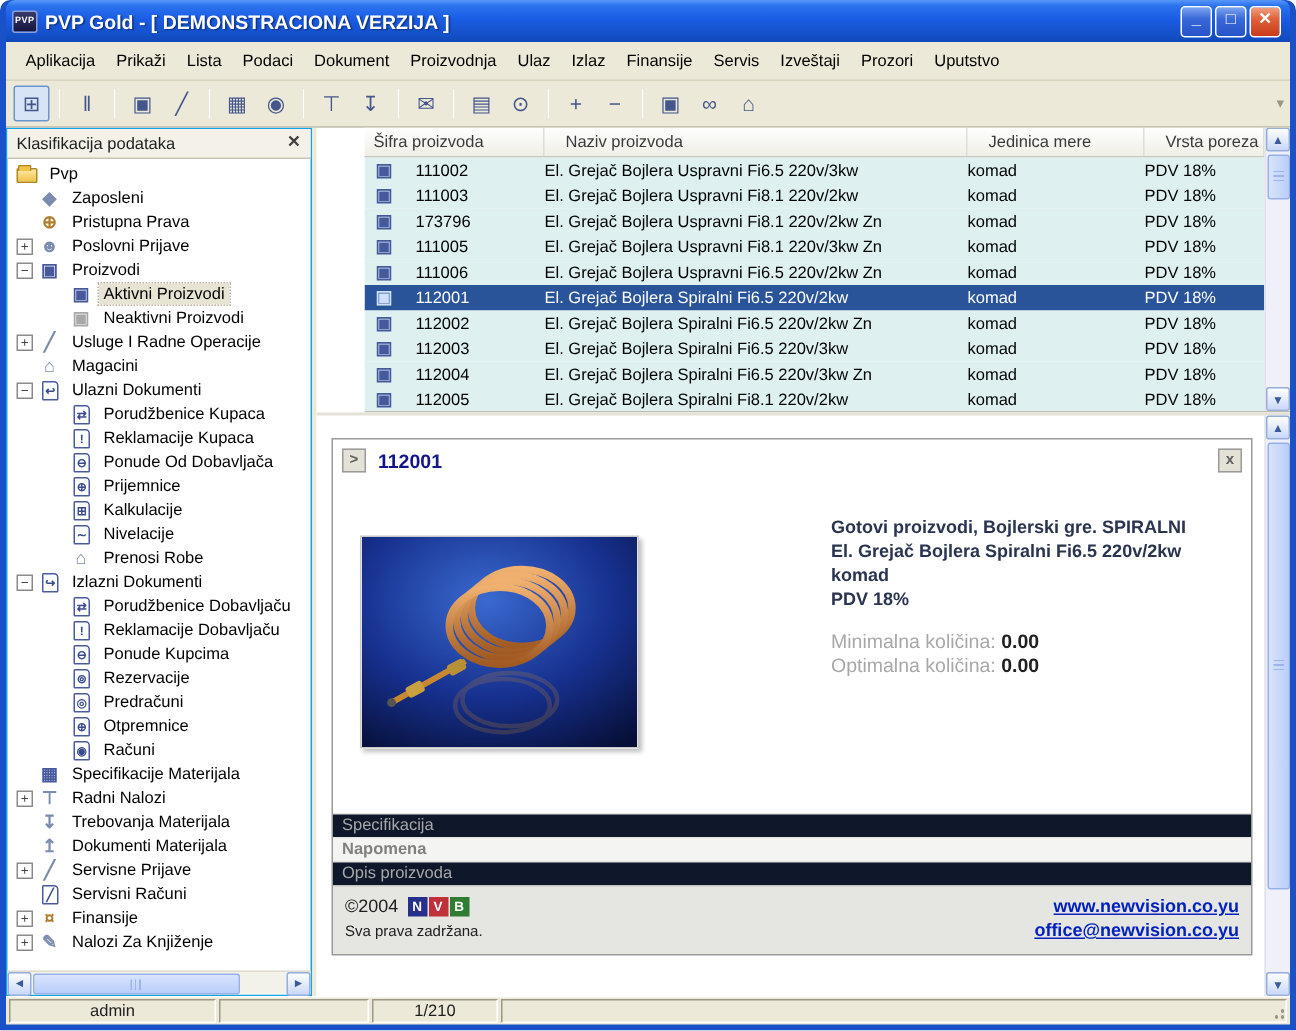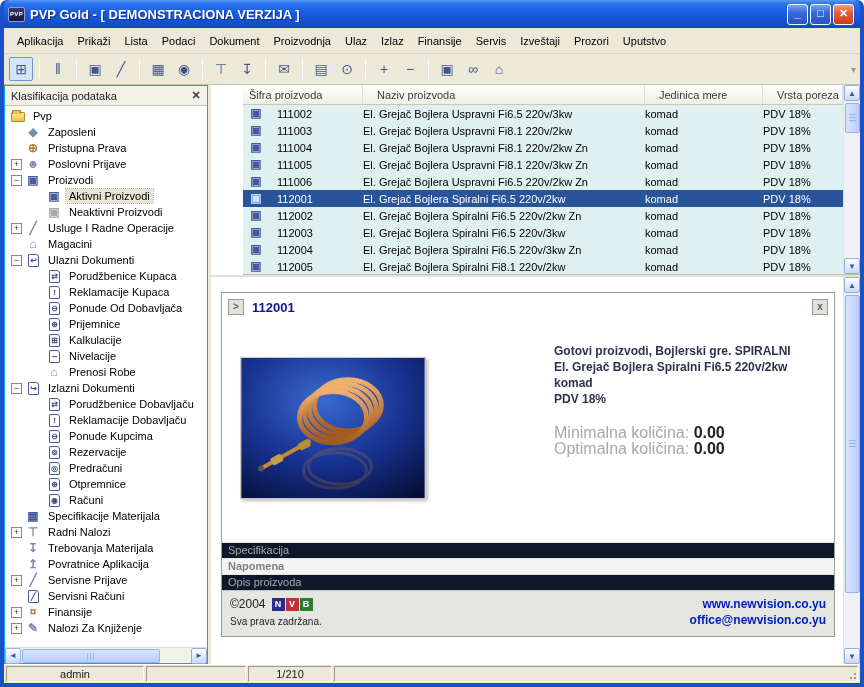--- a/index.html
+++ b/index.html
@@ -118,35 +118,35 @@
     border:1px solid #9a9a9a; display:flex; flex-direction:column; }
   .card-head { height:28px; flex:0 0 28px; display:flex; align-items:center; padding:0 6px; }
   .mini-btn { width:16px; height:16px; background:#e4e2d6; border:1px solid #9a9a9a; color:#606060;
     font-size:10px; line-height:14px; text-align:center; font-weight:bold; }
   .card-code { color:#14148c; font-weight:bold; font-size:13px; margin-left:8px; flex:1; }
   .card-body { flex:1; display:flex; padding:14px 10px 0 18px; min-height:0; }
   .pimg { width:186px; height:142px; flex:0 0 186px; margin-top:22px; border:1px solid #c8c8c8;
     box-shadow:2px 2px 3px rgba(0,0,0,.25); }
   .ptext { margin-left:128px; padding-top:8px; }
   .pline { font-weight:bold; color:#2a3450; font-size:12px; line-height:16px; }
-  .qty { margin-top:18px; font-size:16px; line-height:16px; color:#a8a8a8; }
+  .qty { margin-top:13px; font-size:13px; line-height:16px; color:#a8a8a8; }
   .qty b { color:#202020; }
   .sections { flex:0 0 48px; }
   .sec-row { height:16px; line-height:15px; padding-left:6px; color:#a8a8a8; font-size:11px;
     border-top:1px solid #e4e4e4; background:#0f172a; }
   .sec-row.b { color:#808080; font-weight:bold; background:#f4f4f2; }
   .card-foot { flex:0 0 46px; background:#e5e5e1; border-top:1px solid #c4c4c0; display:flex;
     padding:5px 8px 4px; }
   .foot-left { flex:1; }
   .cpy-line { display:flex; align-items:center; height:16px; }
   .cpy { font-size:12px; color:#202020; margin-right:6px; }
   .nvb { width:13px; height:13px; margin-right:1px; color:#fff; font-size:9px; font-weight:bold;
     display:inline-flex; align-items:center; justify-content:center; }
   .rights { font-size:10px; color:#202020; margin-top:4px; }
-  .foot-right { text-align:right; font-size:12px; line-height:16px; color:#0020c0; font-weight:bold; }
+  .foot-right { text-align:right; font-size:12px; line-height:16px; color:#0020c0; font-weight:bold;text-decoration:underline; }
   .foot-right div { cursor:pointer; }
 
   
   .statusbar { height:19px; flex:0 0 19px; background:#ece9d8; display:flex; align-items:stretch;
     border-top:1px solid #fff; position:relative; padding:1px 2px 1px 0; }
   .seg { border:1px solid; border-color:#9d9884 #fff #fff #9d9884; margin-left:2px;
     display:flex; align-items:center; justify-content:center; color:#202020; }
   .s1 { width:138px; } .s2 { width:100px; } .s3 { width:84px; } .s4 { flex:1; }
   .grip { position:absolute; right:3px; bottom:3px; width:10px; height:10px;
     background:
@@ -393,21 +393,21 @@
             <span class="tlabel">Radni Nalozi</span>
           </div>
           <div class="trow" style="padding-left: 6px;">
             <span class="exp-slot"></span>
             <span class="tic t-g c-steel">↧</span>
             <span class="tlabel">Trebovanja Materijala</span>
           </div>
           <div class="trow" style="padding-left: 6px;">
             <span class="exp-slot"></span>
             <span class="tic t-g c-steel">↥</span>
-            <span class="tlabel">Povratnice Aplikacija</span>
+            <span class="tlabel">Dokumenti Materijala</span>
           </div>
           <div class="trow" style="padding-left: 6px;">
             <span class="exp">+</span>
             <span class="tic t-g c-steel">╱</span>
             <span class="tlabel">Servisne Prijave</span>
           </div>
           <div class="trow" style="padding-left: 6px;">
             <span class="exp-slot"></span>
             <span class="tic t-doc">╱</span>
             <span class="tlabel">Servisni Računi</span>
@@ -458,21 +458,21 @@
                   <span class="tic t-g c-navy">▣</span>
                   <span>111003</span>
                 </span>
                 <span class="gc c1">El. Grejač Bojlera Uspravni Fi8.1 220v/2kw</span>
                 <span class="gc c2">komad</span>
                 <span class="gc c3">PDV 18%</span>
               </div>
               <div class="grow">
                 <span class="gc c0">
                   <span class="tic t-g c-navy">▣</span>
-                  <span>111004</span>
+                  <span>173796</span>
                 </span>
                 <span class="gc c1">El. Grejač Bojlera Uspravni Fi8.1 220v/2kw Zn</span>
                 <span class="gc c2">komad</span>
                 <span class="gc c3">PDV 18%</span>
               </div>
               <div class="grow">
                 <span class="gc c0">
                   <span class="tic t-g c-navy">▣</span>
                   <span>111005</span>
                 </span>

